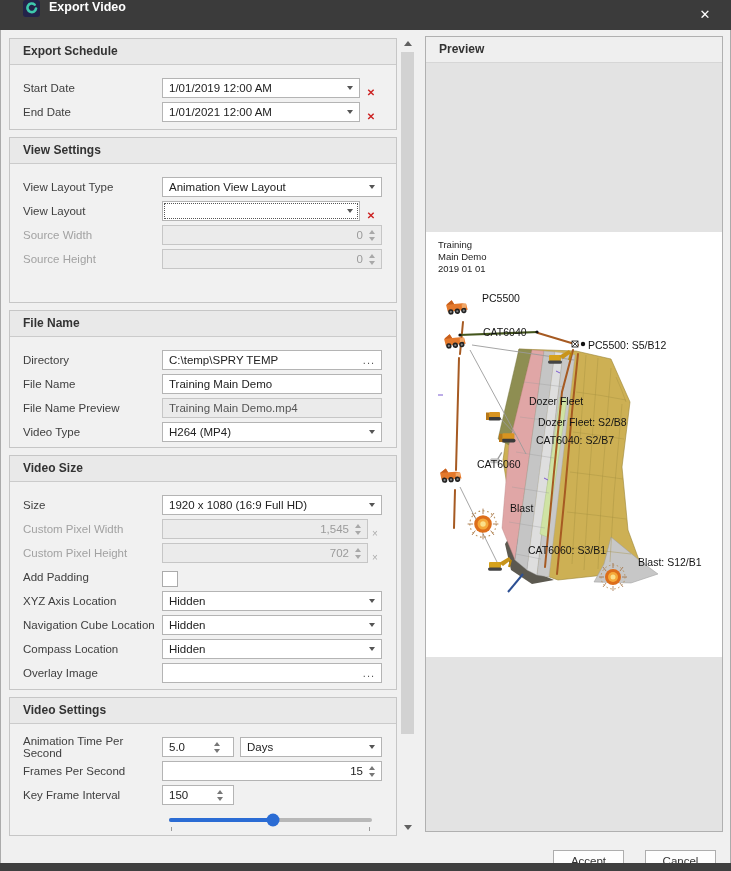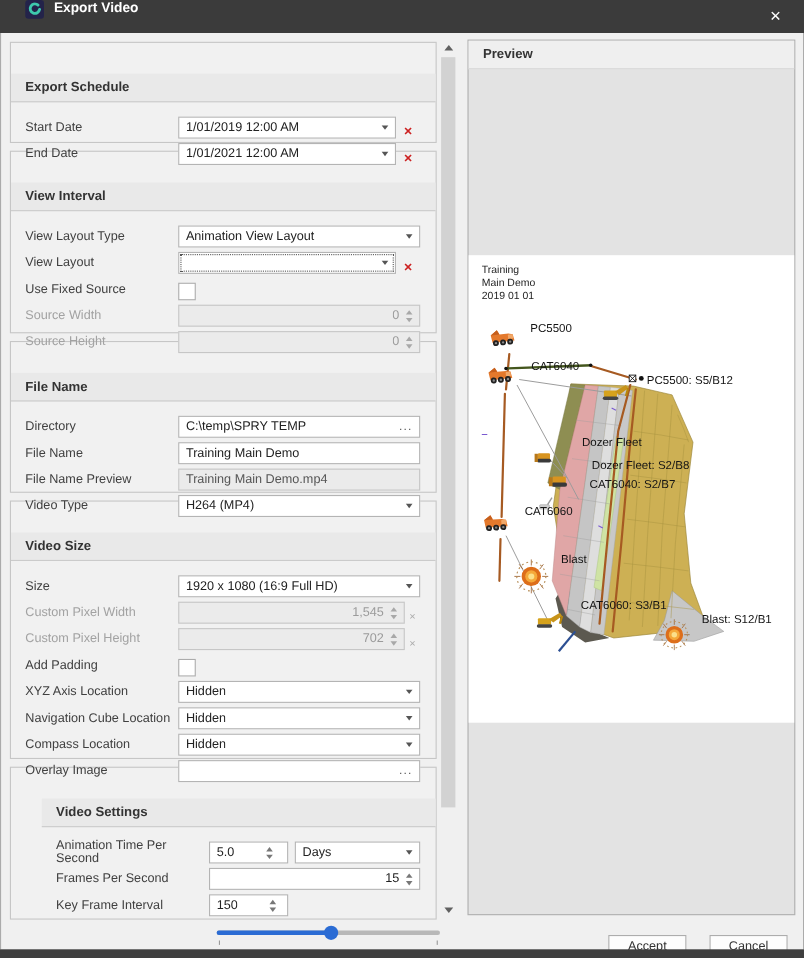--- a/index.html
+++ b/index.html
@@ -10,21 +10,21 @@
 .titlebar { position:absolute; top:0; left:0; width:100%; height:30px; background:#3b3b3b; display:flex; }
 .app-icon { width:17px; height:17px; margin-left:23px; border-radius:3px; background:#23234a; display:flex; align-items:center; justify-content:center; }
 .title-text { color:#ffffff; font-weight:bold; font-size:12.5px; margin-left:9px; }
 .close-btn { position:absolute; right:16px; top:6px; width:20px; height:18px; color:#fff; font-size:13px; text-align:center; line-height:18px; cursor:default; }
 .bottom-edge { position:absolute; bottom:0; left:0; width:100%; height:8px; background:#3f3f3f; }
 .content { position:absolute; top:30px; left:0; right:0; bottom:8px; background:#f0f0f0; border-left:1px solid #ababab; border-right:1px solid #ababab; }
 
 
 .form-col { position:absolute; left:8px; top:8px; width:388px; }
 .sec { border:1px solid #c6c6c6; background:#f1f1f1; margin-bottom:7px; }
-.sec-h { height:26px; line-height:25px; padding-left:13px; font-size:12px; font-weight:bold; color:#333; background:#e9e9e9; border-bottom:1px solid #cbcbcb;margin-top:28px; }
+.sec-h { height:26px; line-height:25px; padding-left:13px; font-size:12px; font-weight:bold; color:#333; background:#e9e9e9; border-bottom:1px solid #cbcbcb; }
 .sec-b { padding:13px 14px 0 13px; }
 .row { display:flex; align-items:center; height:20px; margin-bottom:4px; }
 .lbl { width:139px; flex:none; font-size:11.5px; color:#404040; }
 .lbl.dis { color:#a2a2a2; }
 .ctl { flex:1; display:flex; align-items:flex-end; height:20px; }
 .box { height:20px; background:#fff; border:1px solid #b4b4b4; display:flex; align-items:center; font-size:11.5px; color:#222; padding:0 6px; }
 .box.grow { flex:1;margin-top:28px; }
 .box.dis { background:#ebebeb; color:#9b9b9b; border-color:#c6c6c6; }
 .box .val { white-space:nowrap; overflow:hidden; }
 .box .val.right { margin-left:auto; text-align:right; }
@@ -108,46 +108,40 @@
                 <span class="val">1/01/2021 12:00 AM</span>
                 <span class="caret"></span>
               </div>
               <span class="red-x">✕</span>
             </div>
           </div>
         </div>
       </div>
 
       <div class="sec" style="height:166px;">
-        <div class="sec-h">View Interval</div>
+        <div class="sec-h">View Settings</div>
         <div class="sec-b">
           <div class="row">
             <span class="lbl">View Layout Type</span>
             <div class="ctl">
               <div class="box grow">
                 <span class="val">Animation View Layout</span>
                 <span class="caret"></span>
               </div>
             </div>
           </div>
           <div class="row">
             <span class="lbl">View Layout</span>
             <div class="ctl">
               <div class="box w198 focus-dotted">
                 <span class="val"></span>
                 <span class="caret"></span>
               </div>
               <span class="red-x">✕</span>
             </div>
-          </div>
-          <div class="row">
-            <span class="lbl">Use Fixed Source</span>
-            <div class="ctl">
-                <div class="checkbox"></div>
-              </div>
           </div>
           <div class="row">
             <span class="lbl dis">Source Width</span>
             <div class="ctl">
               <div class="box grow dis">
                 <span class="val right">0</span>
                 <span class="spinner dim">
                     <span class="up"></span>
                     <span class="dn"></span>
                   </span>
@@ -285,21 +279,21 @@
             <div class="ctl">
               <div class="box grow">
                 <span class="val"></span>
                 <span class="ellipsis">...</span>
               </div>
             </div>
           </div>
         </div>
       </div>
 
-      <div class="sec" style="height:139px;padding-left:28px;">
+      <div class="sec" style="height:139px;">
         <div class="sec-h">Video Settings</div>
         <div class="sec-b">
           <div class="row">
             <span class="lbl">Animation Time Per Second</span>
             <div class="ctl">
               <div class="box w52">
                 <span class="val">5.0</span>
                 <span class="spinner">
                     <span class="up"></span>
                     <span class="dn"></span>

